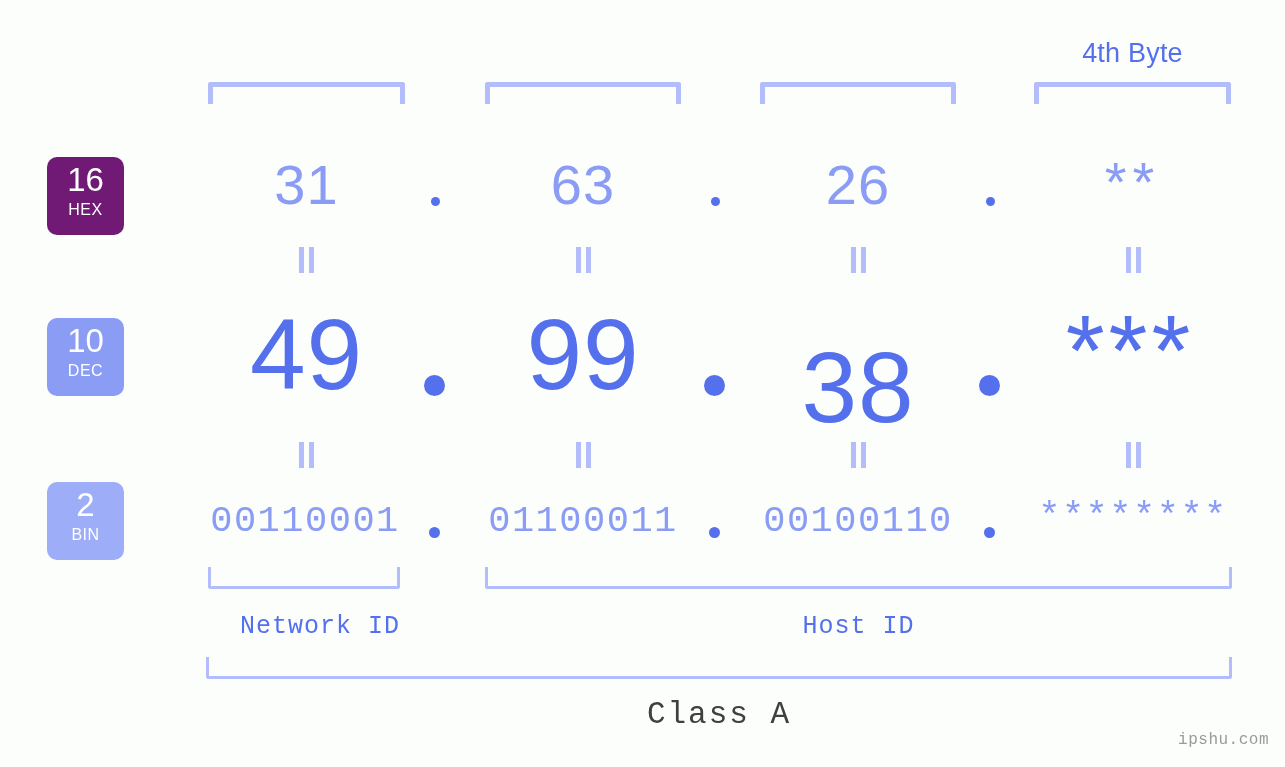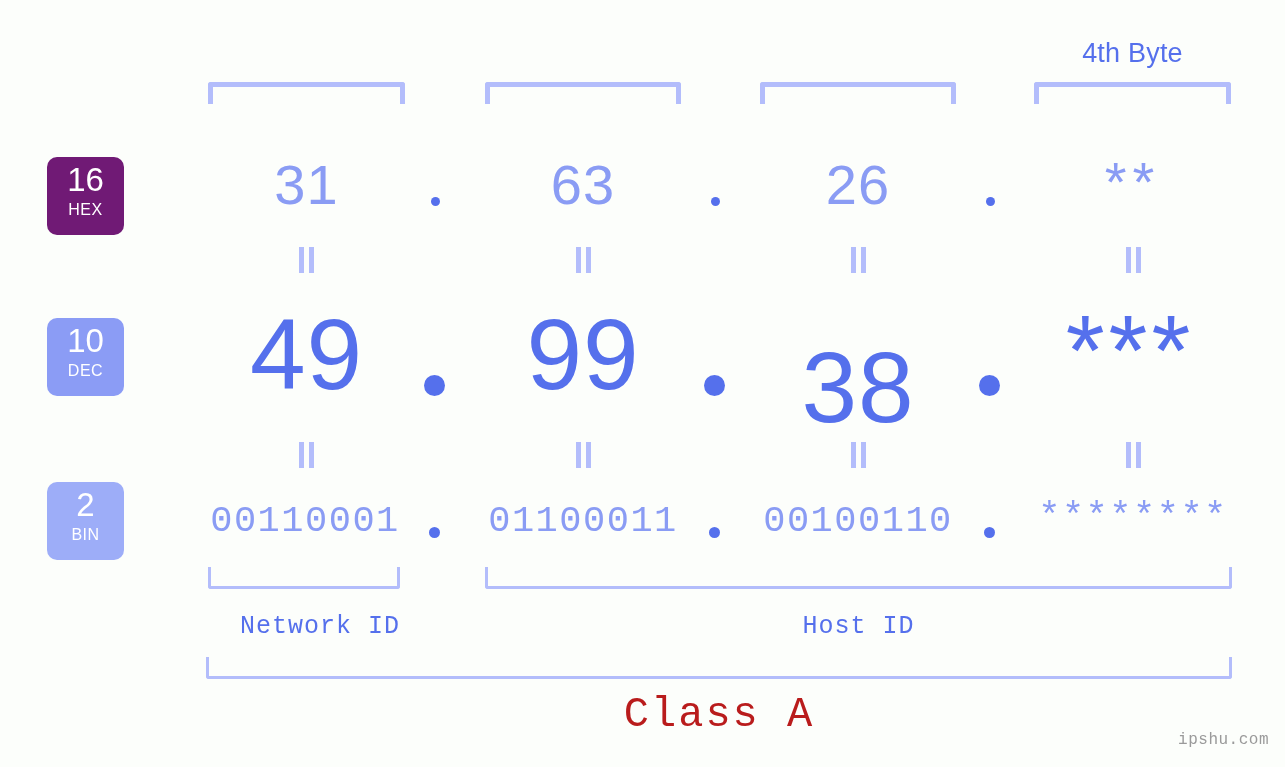--- a/index.html
+++ b/index.html
@@ -148,23 +148,23 @@
     font-size: 25px;
     line-height: 30px;
     color: #5570ec;
     font-family: "Liberation Mono", "DejaVu Sans Mono", monospace;
     letter-spacing: 1px;
     white-space: nowrap;
   }
   .class-label {
     position: absolute;
     text-align: center;
-    font-size: 42px;
+    font-size: 31px;
     line-height: 38px;
-    color: #b91c1c;
+    color: #404040;
     font-family: "Liberation Mono", "DejaVu Sans Mono", monospace;
     letter-spacing: 2px;
     white-space: nowrap;
   }
   .watermark {
     position: absolute;
     right: 16px;
     bottom: 18px;
     font-size: 16px;
     color: #9a9a9a;

